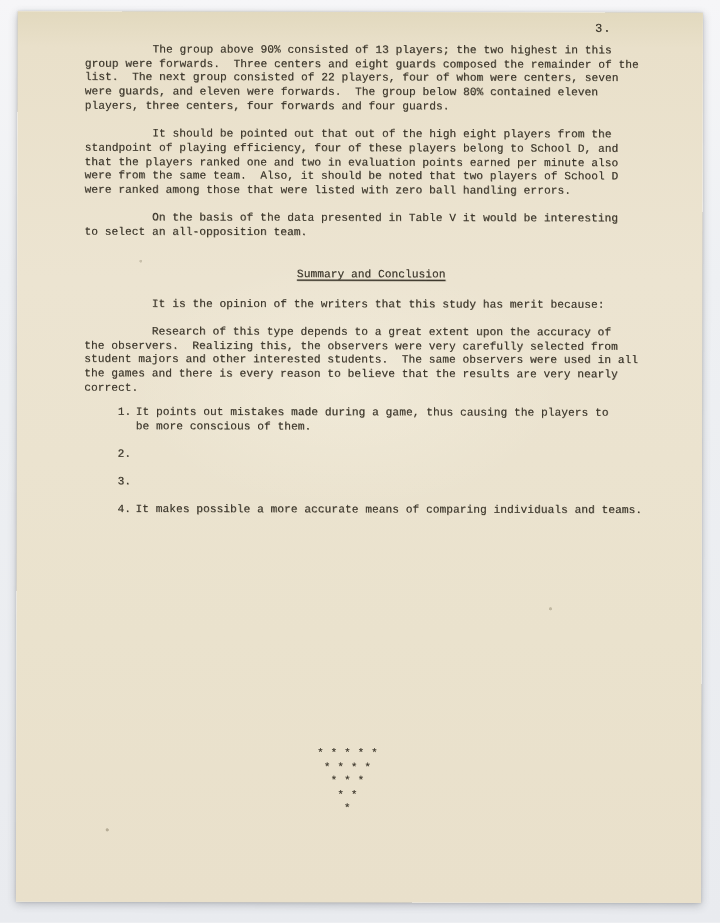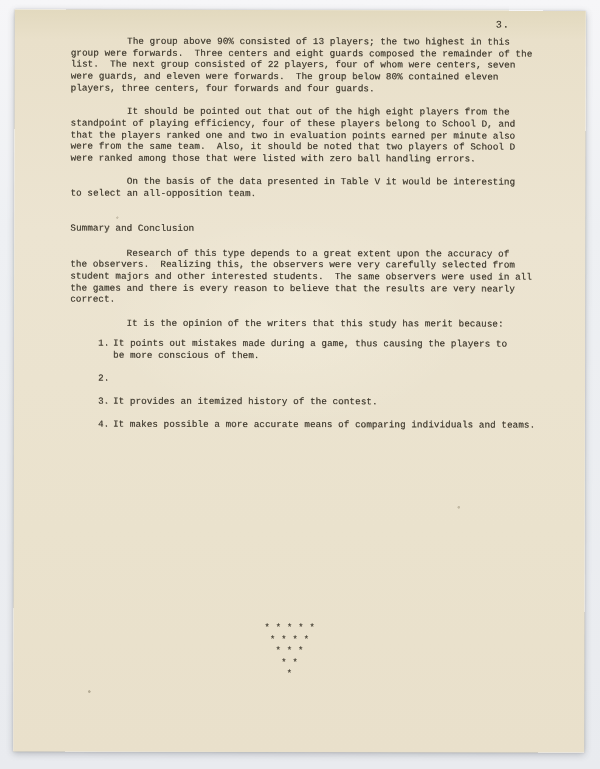--- a/index.html
+++ b/index.html
@@ -60,21 +60,22 @@
     letter-spacing: 0.05px;
   }
 
   pre.para {
     font-family: inherit;
     white-space: pre;
     margin-bottom: 11.7px;
   }
 
   .heading {
-    text-align: left;
+    text-align: center;
+    text-decoration: underline;
     text-underline-offset: 2px;
     margin-top: 23px;
     margin-bottom: 13px;
   }
 
   .numbered-list { margin-top: -3px; margin-left: 28px; }
 
   .list-item {
     display: flex;
     margin-bottom: 11.4px;
@@ -119,43 +120,42 @@
 standpoint of playing efficiency, four of these players belong to School D, and
 that the players ranked one and two in evaluation points earned per minute also
 were from the same team.  Also, it should be noted that two players of School D
 were ranked among those that were listed with zero ball handling errors.</pre>
 
       <pre class="para">          On the basis of the data presented in Table V it would be interesting
 to select an all-opposition team.</pre>
 
       <div class="heading">Summary and Conclusion</div>
 
+      <pre class="para">          It is the opinion of the writers that this study has merit because:</pre>
+
       <pre class="para">          Research of this type depends to a great extent upon the accuracy of
 the observers.  Realizing this, the observers were very carefully selected from
 student majors and other interested students.  The same observers were used in all
 the games and there is every reason to believe that the results are very nearly
 correct.</pre>
-
-      <pre class="para">          It is the opinion of the writers that this study has merit because:</pre>
 
       <div class="numbered-list">
 
         <div class="list-item">
           <span class="num">1.</span>
           <span class="li-text">It points out mistakes made during a game, thus causing the players to
 be more conscious of them.</span>
         </div>
 
         <div class="list-item">
           <span class="num">2.</span>
         </div>
 
         <div class="list-item">
           <span class="num">3.</span>
-          <span class="li-text">It provides an itemized history of the contest.</span>
         </div>
 
         <div class="list-item">
           <span class="num">4.</span>
           <span class="li-text">It makes possible a more accurate means of comparing individuals and teams.</span>
         </div>
 
       </div>
     </div>
 

